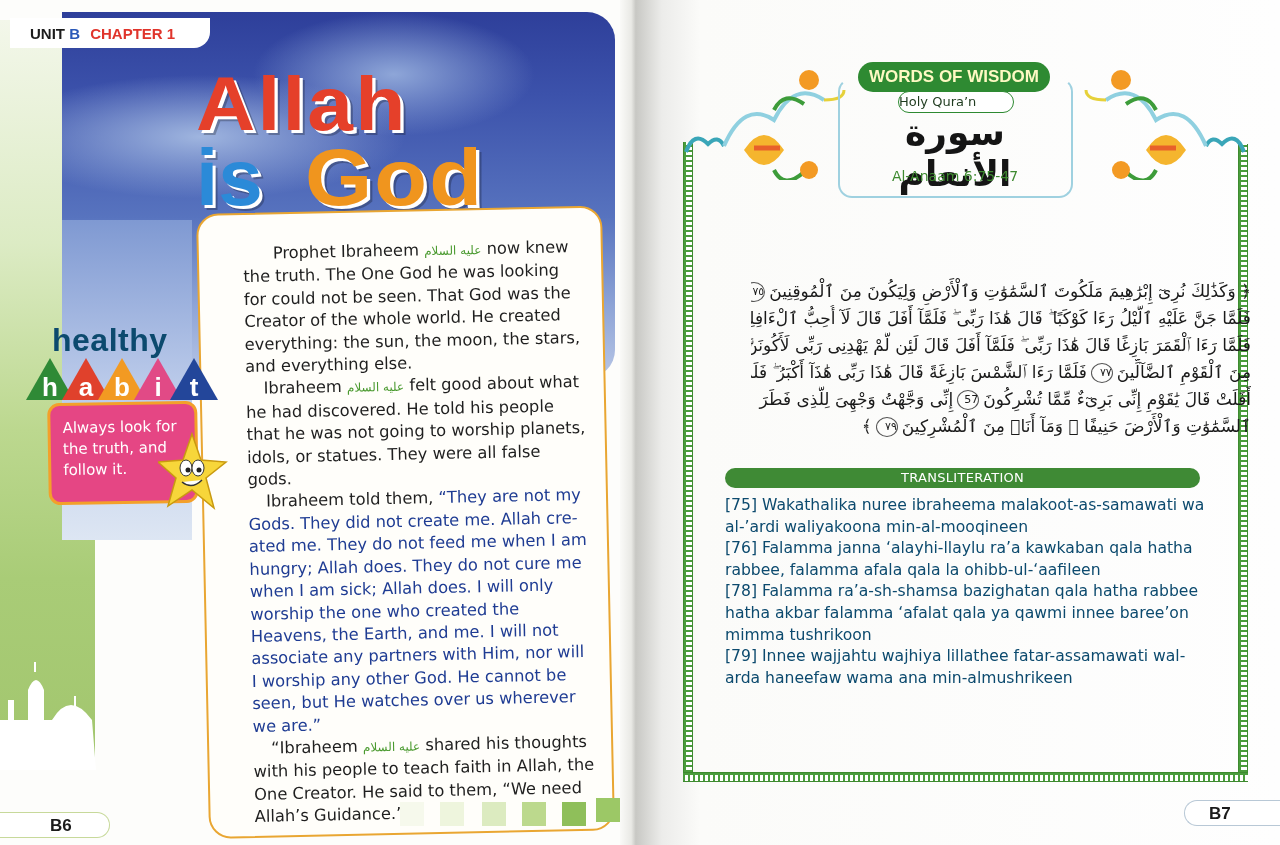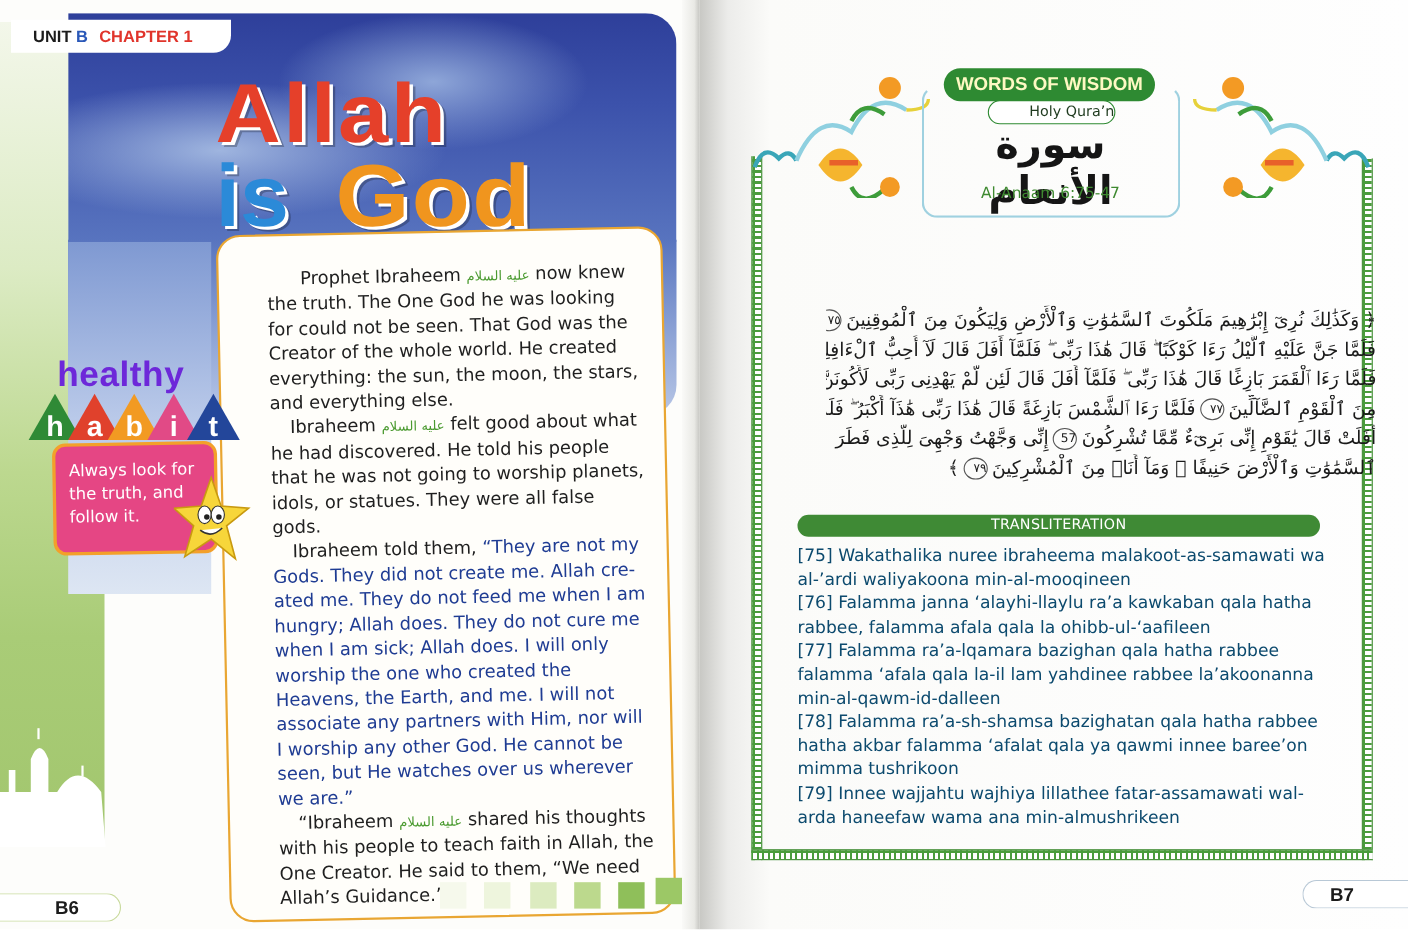--- a/index.html
+++ b/index.html
@@ -42,21 +42,21 @@
 
   .story-box { position: absolute; left: 196px; top: 214px; width: 406px; height: 625px;
     background: #fffefa; border: 2px solid #e9a632; border-radius: 22px;
     padding: 28px 16px 0 44px; transform: rotate(-1.2deg); transform-origin: top left; }
   .story-box p { font-family: "DejaVu Sans", sans-serif; font-size: 16.3px; line-height: 22.4px; color: #1f1f1f; }
   .story-box .indent { text-indent: 30px; }
   .story-box .quote { color: #1f3c93; }
   .pbuh { color: #4a9a2f; font-family: "DejaVu Sans", sans-serif; font-size: 12px; }
 
   .healthy-word { position: absolute; left: 52px; top: 322px; font-family: "Liberation Sans", sans-serif;
-    font-weight: 900; font-size: 32px; color: #6d28d9; letter-spacing: 0.5px; }
+    font-weight: 900; font-size: 32px; color: #0c4a6e; letter-spacing: 0.5px; }
   .habit-row { position: absolute; left: 26px; top: 358px; height: 50px; width: 190px; }
   .tri { position: absolute; top: 0; width: 0; height: 0; border-left: 24px solid transparent;
     border-right: 24px solid transparent; border-bottom: 42px solid #333; }
   .tri-letter { position: absolute; top: 14px; width: 48px; text-align: center; color: #fff;
     font-family: "Liberation Sans", sans-serif; font-weight: 900; font-size: 26px; }
   .habit-box { position: absolute; left: 48px; top: 402px; width: 150px; height: 102px;
     background: #e54684; border: 3px solid #f3a02a; border-radius: 12px;
     padding: 12px 10px 0 12px; transform: rotate(-1deg); }
   .habit-box span { color: #fff; font-family: "DejaVu Sans", sans-serif; font-size: 15px; line-height: 21px; display: block; }
   .star { position: absolute; left: 158px; top: 432px; width: 70px; height: 80px; }
@@ -83,21 +83,21 @@
     background-image: repeating-linear-gradient(90deg, #4a9c3c 0px, #4a9c3c 2px, transparent 2px, transparent 5px),
                       linear-gradient(180deg, #4a9c3c 0, #4a9c3c 2px, transparent 2px, transparent 8px, #4a9c3c 8px);
     border-top: 1px solid #3e8a30; border-bottom: 1px solid #3e8a30; }
 
   .ornament { position: absolute; }
 
   .wisdom-badge { position: absolute; left: 858px; top: 62px; width: 192px; height: 30px;
     background: #2e8a32; border-radius: 15px; color: #fef9c3; text-align: center;
     font-family: "Liberation Sans", sans-serif; font-weight: 900; font-size: 17px; line-height: 30px; }
   .quran-pill { position: absolute; left: 898px; top: 91px; width: 116px; height: 22px;
-    border: 1.5px solid #2e8a32; border-radius: 11px; background: #fff; text-align: right;
+    border: 1.5px solid #2e8a32; border-radius: 11px; background: #fff; text-align: left;
     font-family: "DejaVu Sans", sans-serif; font-size: 13px; line-height: 19px; color: #1f3b1f; }
   .cartouche { position: absolute; left: 838px; top: 78px; width: 235px; height: 120px;
     border: 2px solid #9fd1e0; border-radius: 14px; border-top-color: transparent; }
   .surah-arabic { position: absolute; left: 850px; top: 112px; width: 210px; text-align: center;
     font-family: "DejaVu Sans", sans-serif; font-weight: bold; font-size: 36px; color: #151515; direction: rtl; }
   .surah-ref { position: absolute; left: 850px; top: 168px; width: 210px; text-align: center;
     font-family: "DejaVu Sans", sans-serif; font-size: 14px; color: #3e8a30; }
 
   .arabic-block { position: absolute; left: 751px; top: 278px; width: 500px;
     direction: rtl; text-align: justify; text-align-last: right;
@@ -257,18 +257,17 @@
   </span>
   <span class="ayah-line">
     <span>ٱلسَّمَٰوَٰتِ وَٱلْأَرْضَ حَنِيفًا ۖ وَمَآ أَنَا۠ مِنَ ٱلْمُشْرِكِينَ</span><span class="ayah-num">٧٩</span><span>﴾</span>
   </span>
 </div>
 
 <div class="translit-bar">TRANSLITERATION</div>
 <div class="translit-text">
   <span class="verse">[75] Wakathalika nuree ibraheema malakoot-as-samawati wa al-’ardi waliyakoona min-al-mooqineen</span>
   <span class="verse">[76] Falamma janna ‘alayhi-llaylu ra’a kawkaban qala hatha rabbee, falamma afala qala la ohibb-ul-‘aafileen</span>
-  <span class="verse">[77] Falamma ra’a-lqamara bazighan qala hatha rabbee falamma ‘afala qala la-il lam yahdinee rabbee la’akoonanna min-al-qawm-id-dalleen</span>
   <span class="verse">[78] Falamma ra’a-sh-shamsa bazighatan qala hatha rabbee hatha akbar falamma ‘afalat qala ya qawmi innee baree’on mimma tushrikoon</span>
   <span class="verse">[79] Innee wajjahtu wajhiya lillathee fatar-assamawati wal-arda haneefaw wama ana min-almushrikeen</span>
 </div>
 
 <div class="page-num-right">B7</div>
 
 </body></html>

